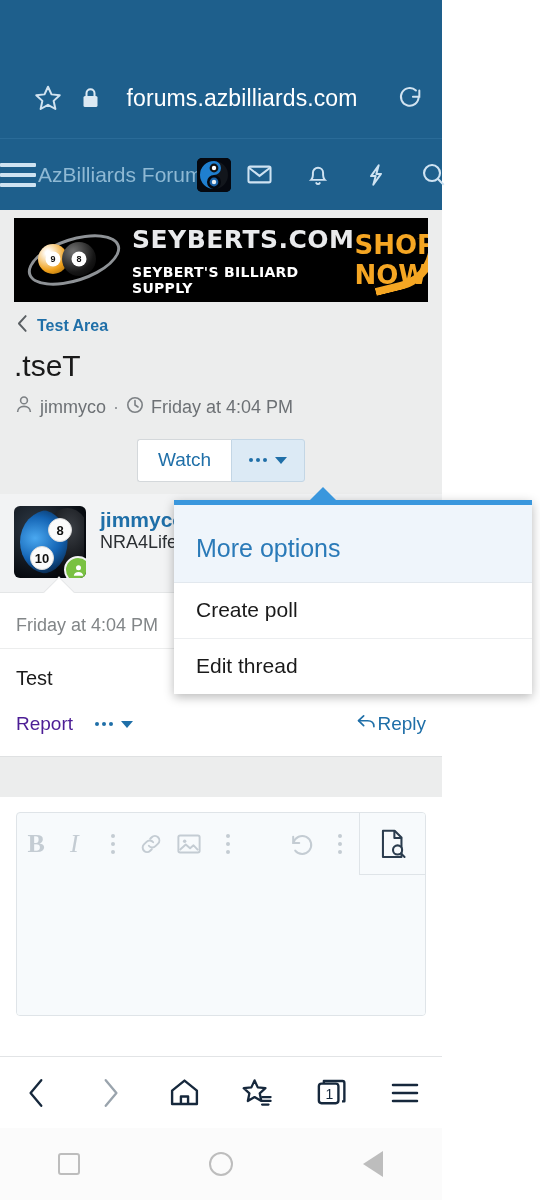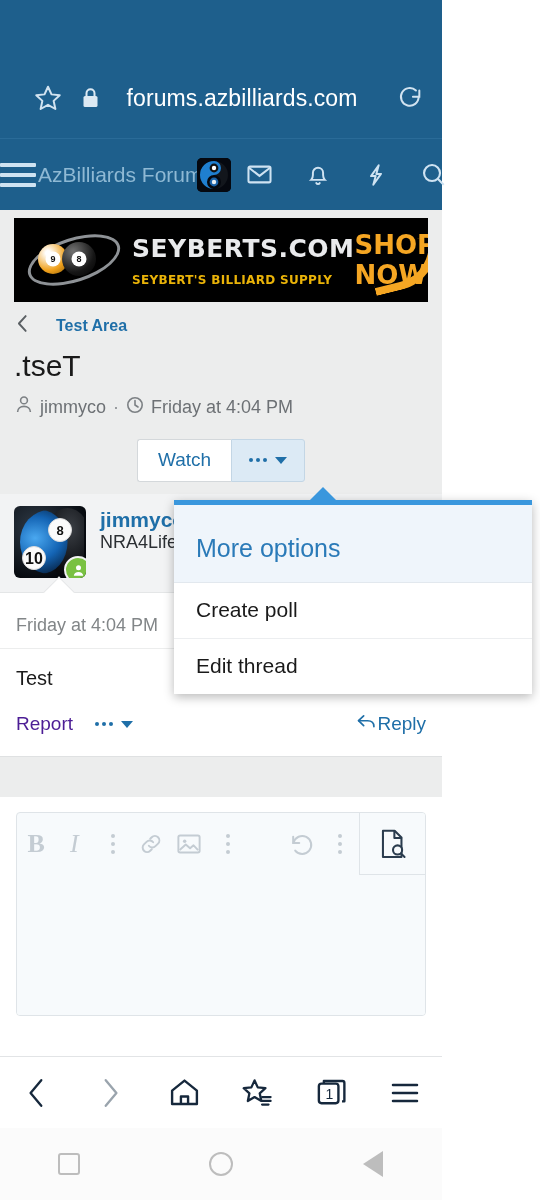--- a/index.html
+++ b/index.html
@@ -81,37 +81,37 @@
     position: absolute; left: 50%; top: 50%; transform: translate(-50%,-50%);
     width: 15px; height: 15px; border-radius: 50%; background: #fff;
     color: #111; font-size: 9px; line-height: 15px; text-align: center; font-weight: 700;
   }
   .ad-text { margin-left: 2px; }
   .ad-title {
     color: #e9eaec; font-size: 25px; font-weight: 700; letter-spacing: .5px;
     font-family: "DejaVu Sans", sans-serif;
   }
   .ad-sub {
-    color: #eab308; font-size: 12px; font-weight: 700; letter-spacing: .3px;
+    color: #ffffff; font-size: 14px; font-weight: 700; letter-spacing: .3px;
     margin-top: 10px; font-family: "DejaVu Sans", sans-serif;
   }
   .ad-cta {
     margin-left: auto; margin-right: 6px; text-align: left;
     color: #f5a623; font-size: 26px; font-weight: 700; line-height: 30px;
     font-family: "DejaVu Sans", sans-serif;
   }
   .ad-swoosh {
     position: absolute; right: -14px; bottom: 14px;
     width: 72px; height: 46px;
     border-bottom: 8px solid #f5a623; border-right: 8px solid #f5a623;
     border-radius: 0 0 60px 0; transform: rotate(-14deg);
   }
 
   .breadcrumb {
-    display: flex; align-items: center; gap: 27px;
+    display: flex; align-items: center; gap: 8px;
     padding: 12px 14px 6px 16px;
   }
   .breadcrumb-link { color: #1f6fa8; font-size: 16px; font-weight: 700; }
 
   .thread-title {
     font-size: 30px; color: #1a1a1a; padding: 6px 16px 0 14px; font-weight: 400;
   }
   .thread-meta {
     display: flex; align-items: center; gap: 7px;
     padding: 12px 16px 0 15px; color: #6d7175; font-size: 18px;
@@ -161,21 +161,21 @@
     background: radial-gradient(ellipse at 70% 30%, #3b3f45 0%, #0c0e12 60%, #000 100%);
     clip-path: ellipse(52% 50% at 64% 50%);
   }
   .ball-num {
     position: absolute; width: 24px; height: 24px; border-radius: 50%;
     background: #fbfbfb; color: #111; font-size: 13px; font-weight: 700;
     text-align: center; line-height: 24px; font-family: "Liberation Sans", sans-serif;
     border: 1px solid #dcdcdc;
   }
   .ball-num.n8 { left: 34px; top: 12px; }
-  .ball-num.n10 { left: 8px; top: 40px; font-size: 16px; }
+  .ball-num.n10 { left: 16px; top: 40px; font-size: 13px; }
   .online-dot {
     position: absolute; right: -6px; bottom: -6px;
     width: 28px; height: 28px; border-radius: 50%;
     background: #7ac142; border: 2px solid #f2f3f4;
     display: flex; align-items: center; justify-content: center;
   }
   .post-author-col { margin-left: 14px; padding-top: 2px; }
   .author-name { color: #1f6fa8; font-size: 21px; font-weight: 700; }
   .author-title { color: #2b2f33; font-size: 18px; }
   .post-arrow {

